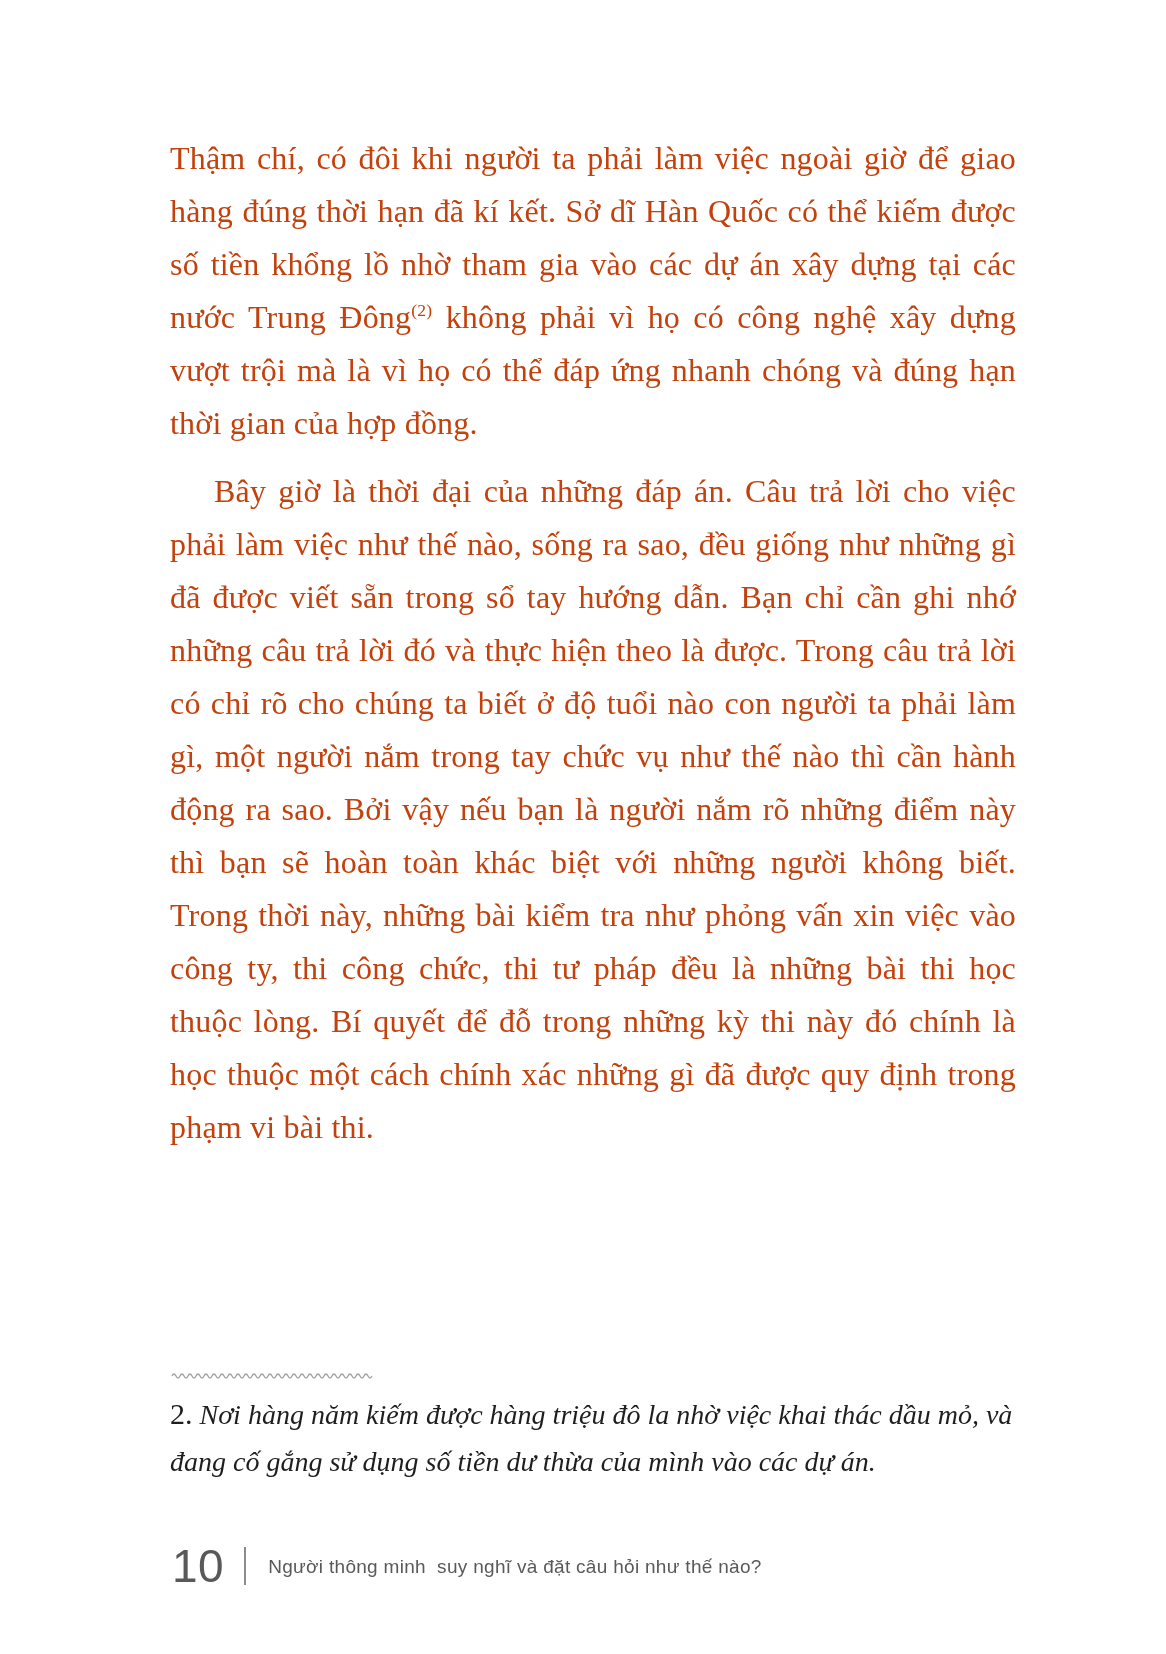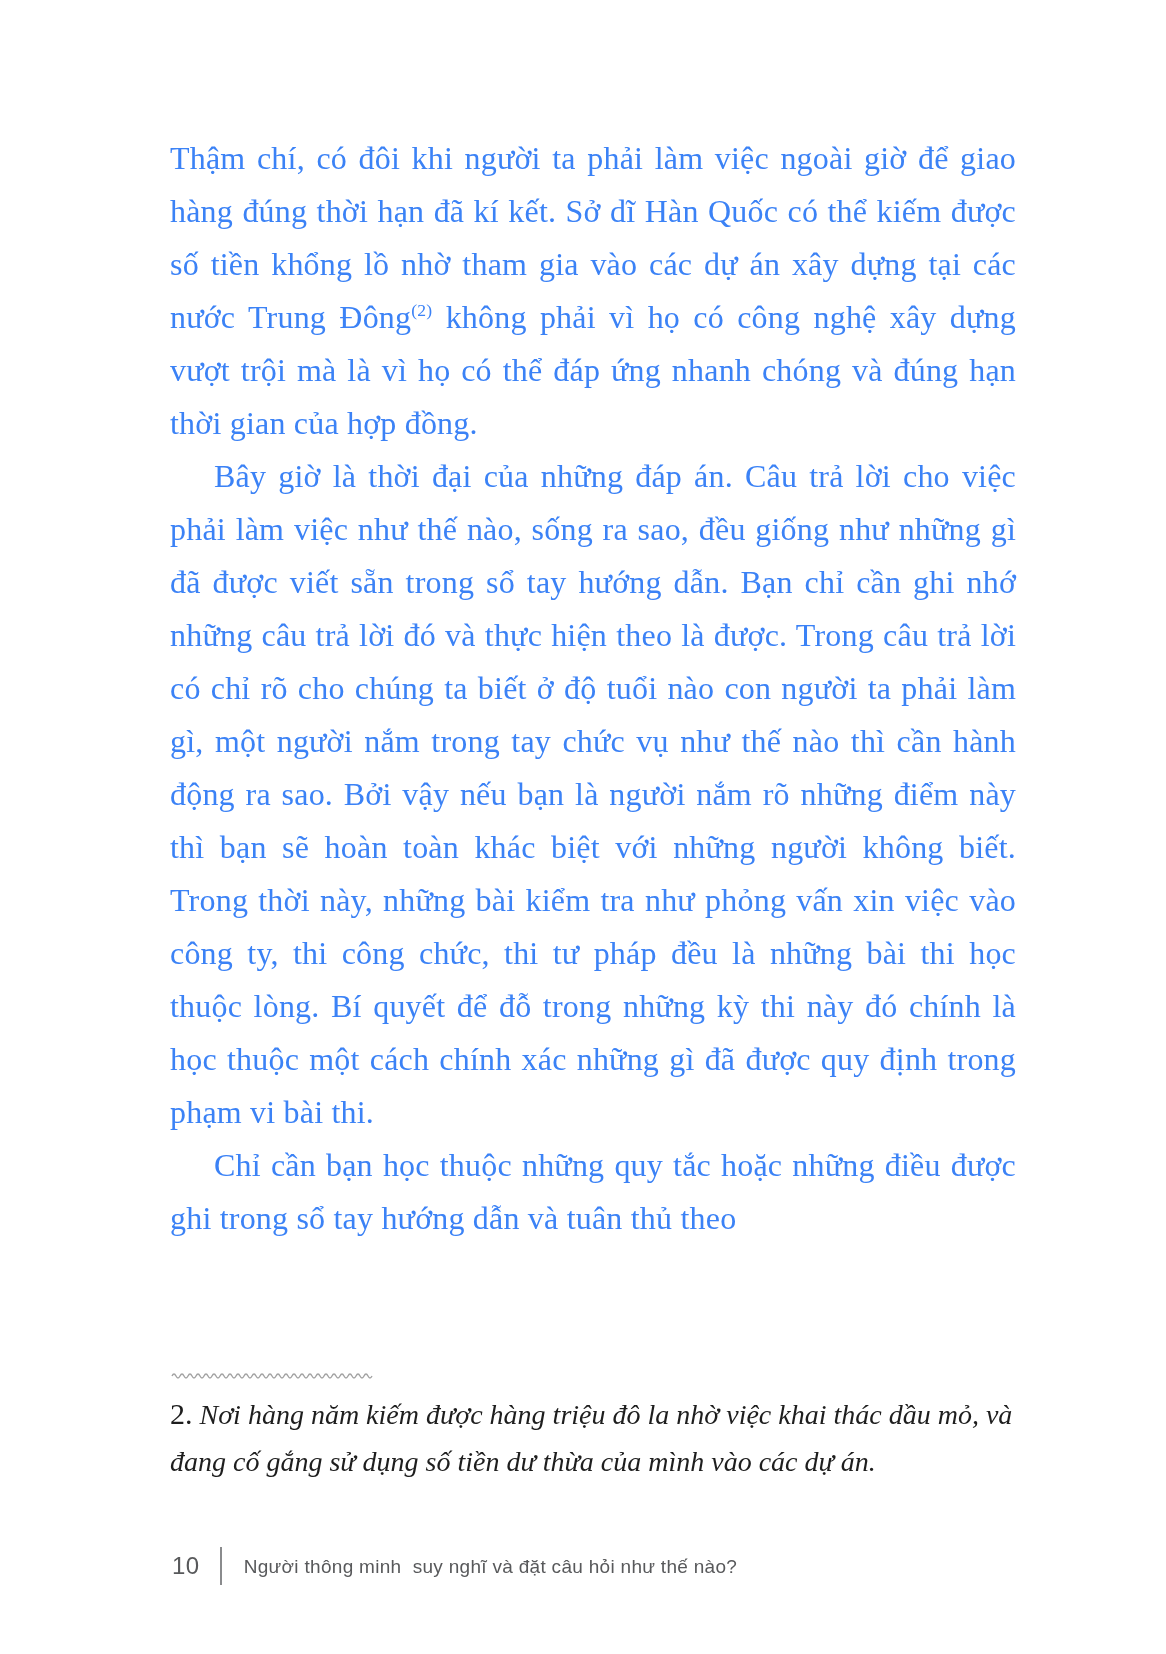--- a/index.html
+++ b/index.html
@@ -15,30 +15,30 @@
     position: absolute;
     inset: 0;
     background: #ffffff;
   }
   
   .text-column {
     position: absolute;
     left: 170px;
     top: 132px;
     width: 846px;
-    color: #3b82f6;
+    color: #c2410c;
   }
   .body-par {
     margin: 0;
     font-size: 32px;
     line-height: 53px;
     text-align: justify;
     letter-spacing: 0.2px;
   }
-  .body-par + .body-par { }
+  .body-par + .body-par { margin-top: 15px; }
   .body-par.indent { text-indent: 44px; }
   .fn-ref {
     font-size: 0.55em;
     line-height: 0;
     vertical-align: super;
   }
   
   .footnote-area {
     position: absolute;
     left: 170px;
@@ -63,21 +63,21 @@
     position: absolute;
     left: 172px;
     top: 1543px;
     height: 46px;
     display: flex;
     align-items: center;
     font-family: "Liberation Sans", "DejaVu Sans", sans-serif;
     color: #58595b;
   }
   .page-num {
-    font-size: 24px;
+    font-size: 46px;
     letter-spacing: 0.5px;
   }
   .footer-sep {
     width: 2px;
     height: 38px;
     background: #8a8b8d;
     margin: 0 22px 0 20px;
   }
   .book-title {
     font-size: 19px;
@@ -87,21 +87,20 @@
   }
 </style>
 </head>
 <body>
 
 <div class="page">
 
   <main class="text-column">
     <p class="body-par"><span>Thậm chí, có đôi khi người ta phải làm việc ngoài giờ để giao hàng đúng thời hạn đã kí kết. Sở dĩ Hàn Quốc có thể kiếm được số tiền khổng lồ nhờ tham gia vào các dự án xây dựng tại các nước Trung Đông</span><sup class="fn-ref">(2)</sup> <span>không phải vì họ có công nghệ xây dựng vượt trội mà là vì họ có thể đáp ứng nhanh chóng và đúng hạn thời gian của hợp đồng.</span></p>
     <p class="body-par indent">Bây giờ là thời đại của những đáp án. Câu trả lời cho việc phải làm việc như thế nào, sống ra sao, đều giống như những gì đã được viết sẵn trong sổ tay hướng dẫn. Bạn chỉ cần ghi nhớ những câu trả lời đó và thực hiện theo là được. Trong câu trả lời có chỉ rõ cho chúng ta biết ở độ tuổi nào con người ta phải làm gì, một người nắm trong tay chức vụ như thế nào thì cần hành động ra sao. Bởi vậy nếu bạn là người nắm rõ những điểm này thì bạn sẽ hoàn toàn khác biệt với những người không biết. Trong thời này, những bài kiểm tra như phỏng vấn xin việc vào công ty, thi công chức, thi tư pháp đều là những bài thi học thuộc lòng. Bí quyết để đỗ trong những kỳ thi này đó chính là học thuộc một cách chính xác những gì đã được quy định trong phạm vi bài thi.</p>
-    <p class="body-par indent">Chỉ cần bạn học thuộc những quy tắc hoặc những điều được ghi trong sổ tay hướng dẫn và tuân thủ theo</p>
   </main>
 
   <div class="footnote-area">
     <svg class="wavy" width="204" height="10" viewBox="0 0 204 10" aria-hidden="true">
       <path id="wavepath" fill="none" stroke="#a3a3a3" stroke-width="1.4" d="M2 6 q2 -4 4 0 q2 4 4 0 q2 -4 4 0 q2 4 4 0 q2 -4 4 0 q2 4 4 0 q2 -4 4 0 q2 4 4 0 q2 -4 4 0 q2 4 4 0 q2 -4 4 0 q2 4 4 0 q2 -4 4 0 q2 4 4 0 q2 -4 4 0 q2 4 4 0 q2 -4 4 0 q2 4 4 0 q2 -4 4 0 q2 4 4 0 q2 -4 4 0 q2 4 4 0 q2 -4 4 0 q2 4 4 0 q2 -4 4 0 q2 4 4 0 q2 -4 4 0 q2 4 4 0 q2 -4 4 0 q2 4 4 0 q2 -4 4 0 q2 4 4 0 q2 -4 4 0 q2 4 4 0 q2 -4 4 0 q2 4 4 0 q2 -4 4 0 q2 4 4 0 q2 -4 4 0 q2 4 4 0 q2 -4 4 0 q2 4 4 0 q2 -4 4 0 q2 4 4 0 q2 -4 4 0 q2 4 4 0 q2 -4 4 0 q2 4 4 0 q2 -4 4 0 q2 4 4 0"></path>
     </svg>
     <p class="footnote"><span class="fn-marker">2.</span> <span class="fn-text">Nơi hàng năm kiếm được hàng triệu đô la nhờ việc khai thác dầu mỏ, và đang cố gắng sử dụng số tiền dư thừa của mình vào các dự án.</span></p>
   </div>
 
   <footer class="page-footer">

